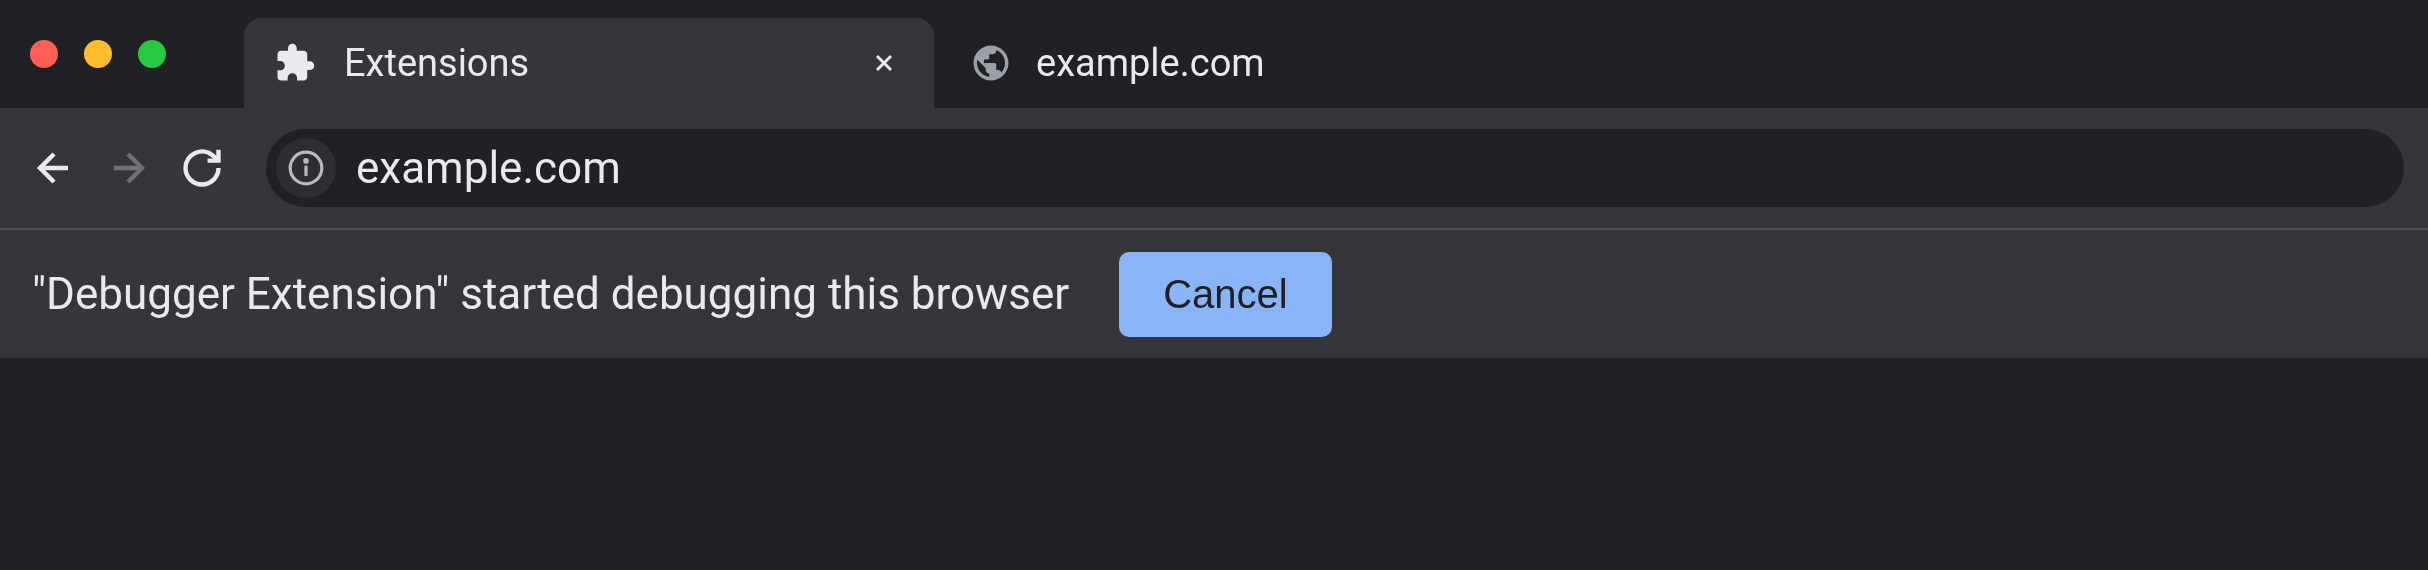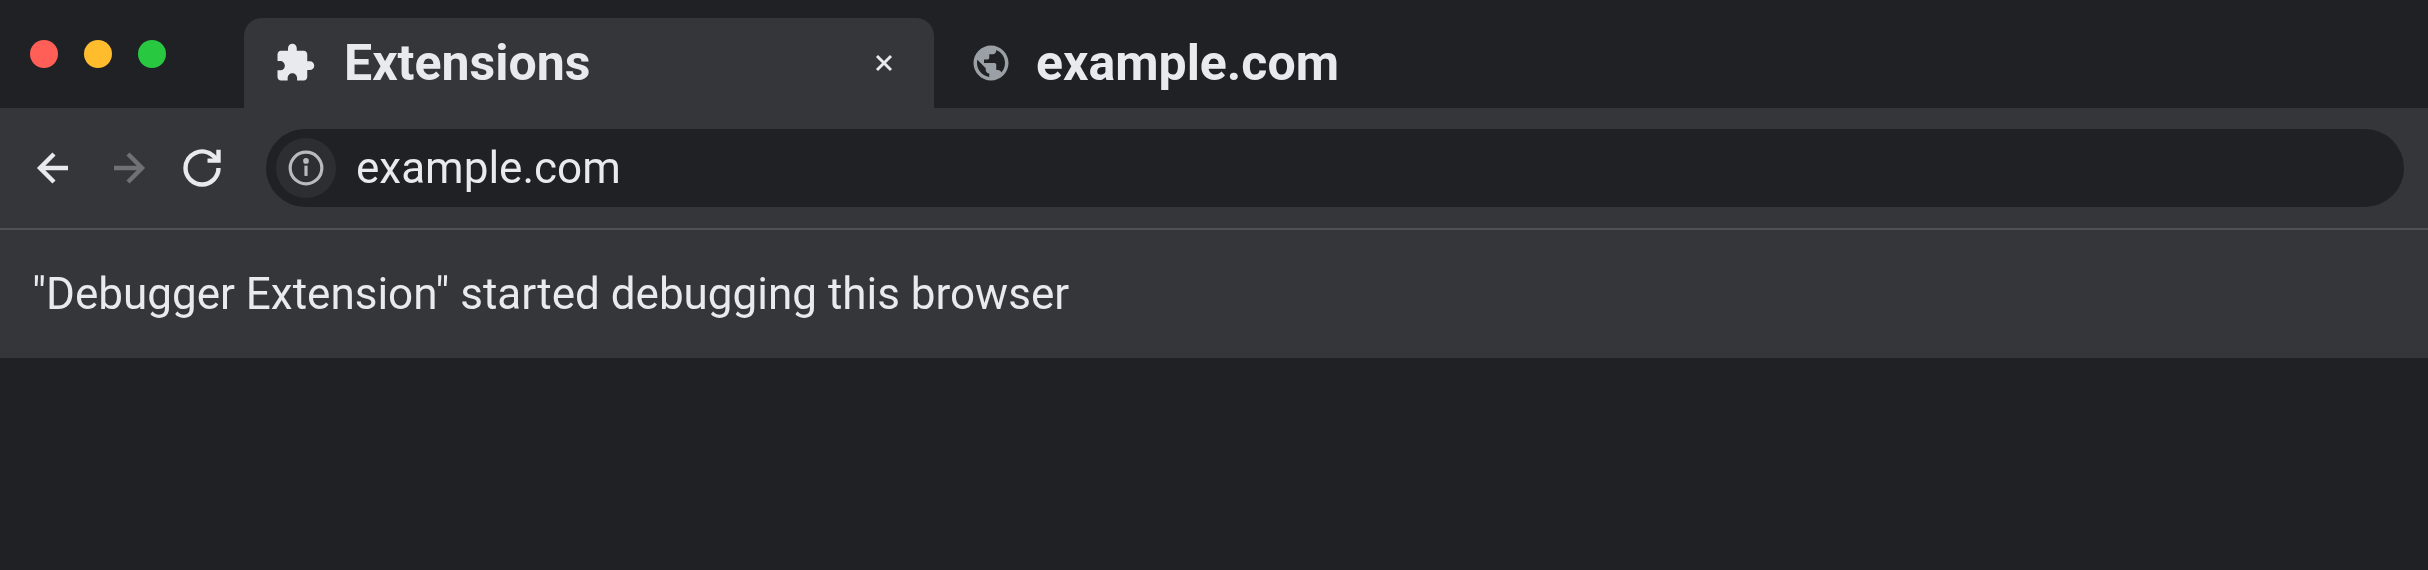--- a/index.html
+++ b/index.html
@@ -75,25 +75,24 @@
       justify-content: center;
       color: #e8eaed;
       flex-shrink: 0;
     }
     
     .tab.inactive .tab-favicon {
       color: #9aa0a6;
     }
     
     .tab-title {
-      font-size: 50px;
+      font-size: 38px;
       color: #e8eaed;
       flex: 1;
       white-space: nowrap;
-      font-weight: bold;
     }
     
     .tab.inactive .tab-title {
       color: #e8eaed;
     }
     
     .tab-close {
       width: 40px;
       height: 40px;
       display: flex;
@@ -253,13 +252,14 @@
         <line x1="12" y1="10.5" x2="12" y2="17"></line>
         <circle cx="12" cy="7.5" r="0.8" fill="currentColor"></circle>
       </svg>
     </div>
     <span class="url-text">example.com</span>
   </div>
 </div>
 
 <div class="notification-bar">
   <span class="notification-text">"Debugger Extension" started debugging this browser</span>
+  <button class="cancel-button">Cancel</button>
 </div>
 
 </body></html>

